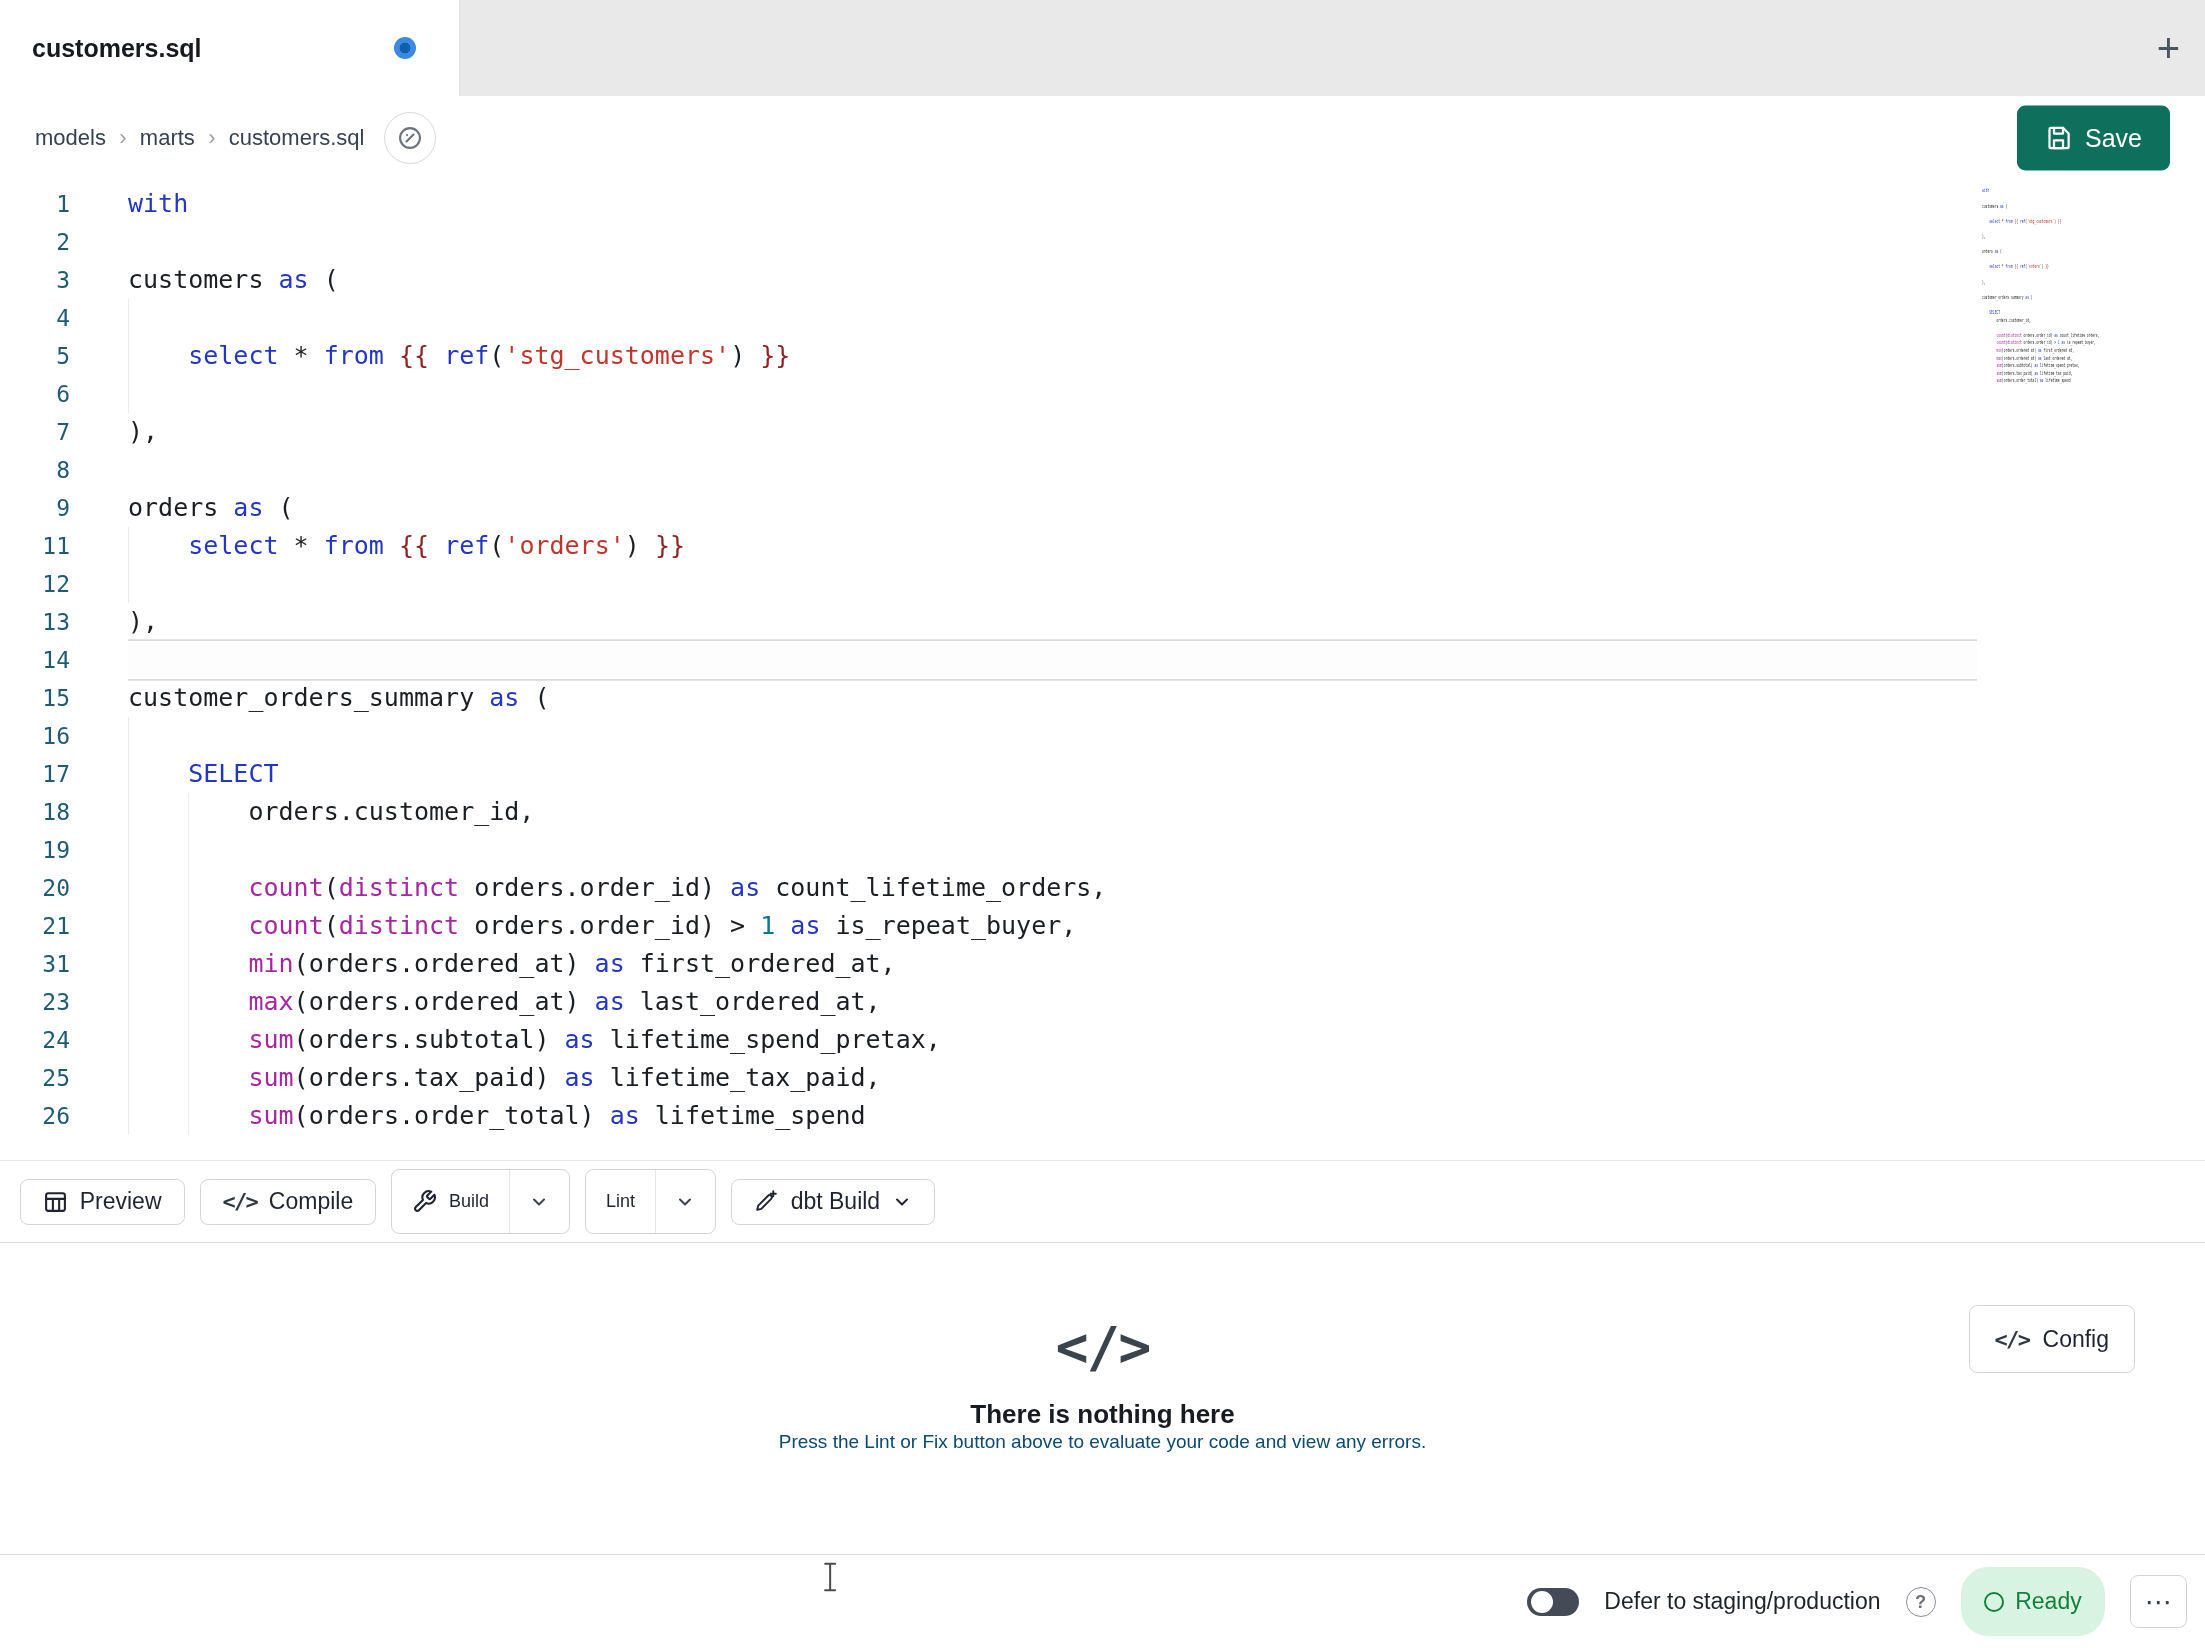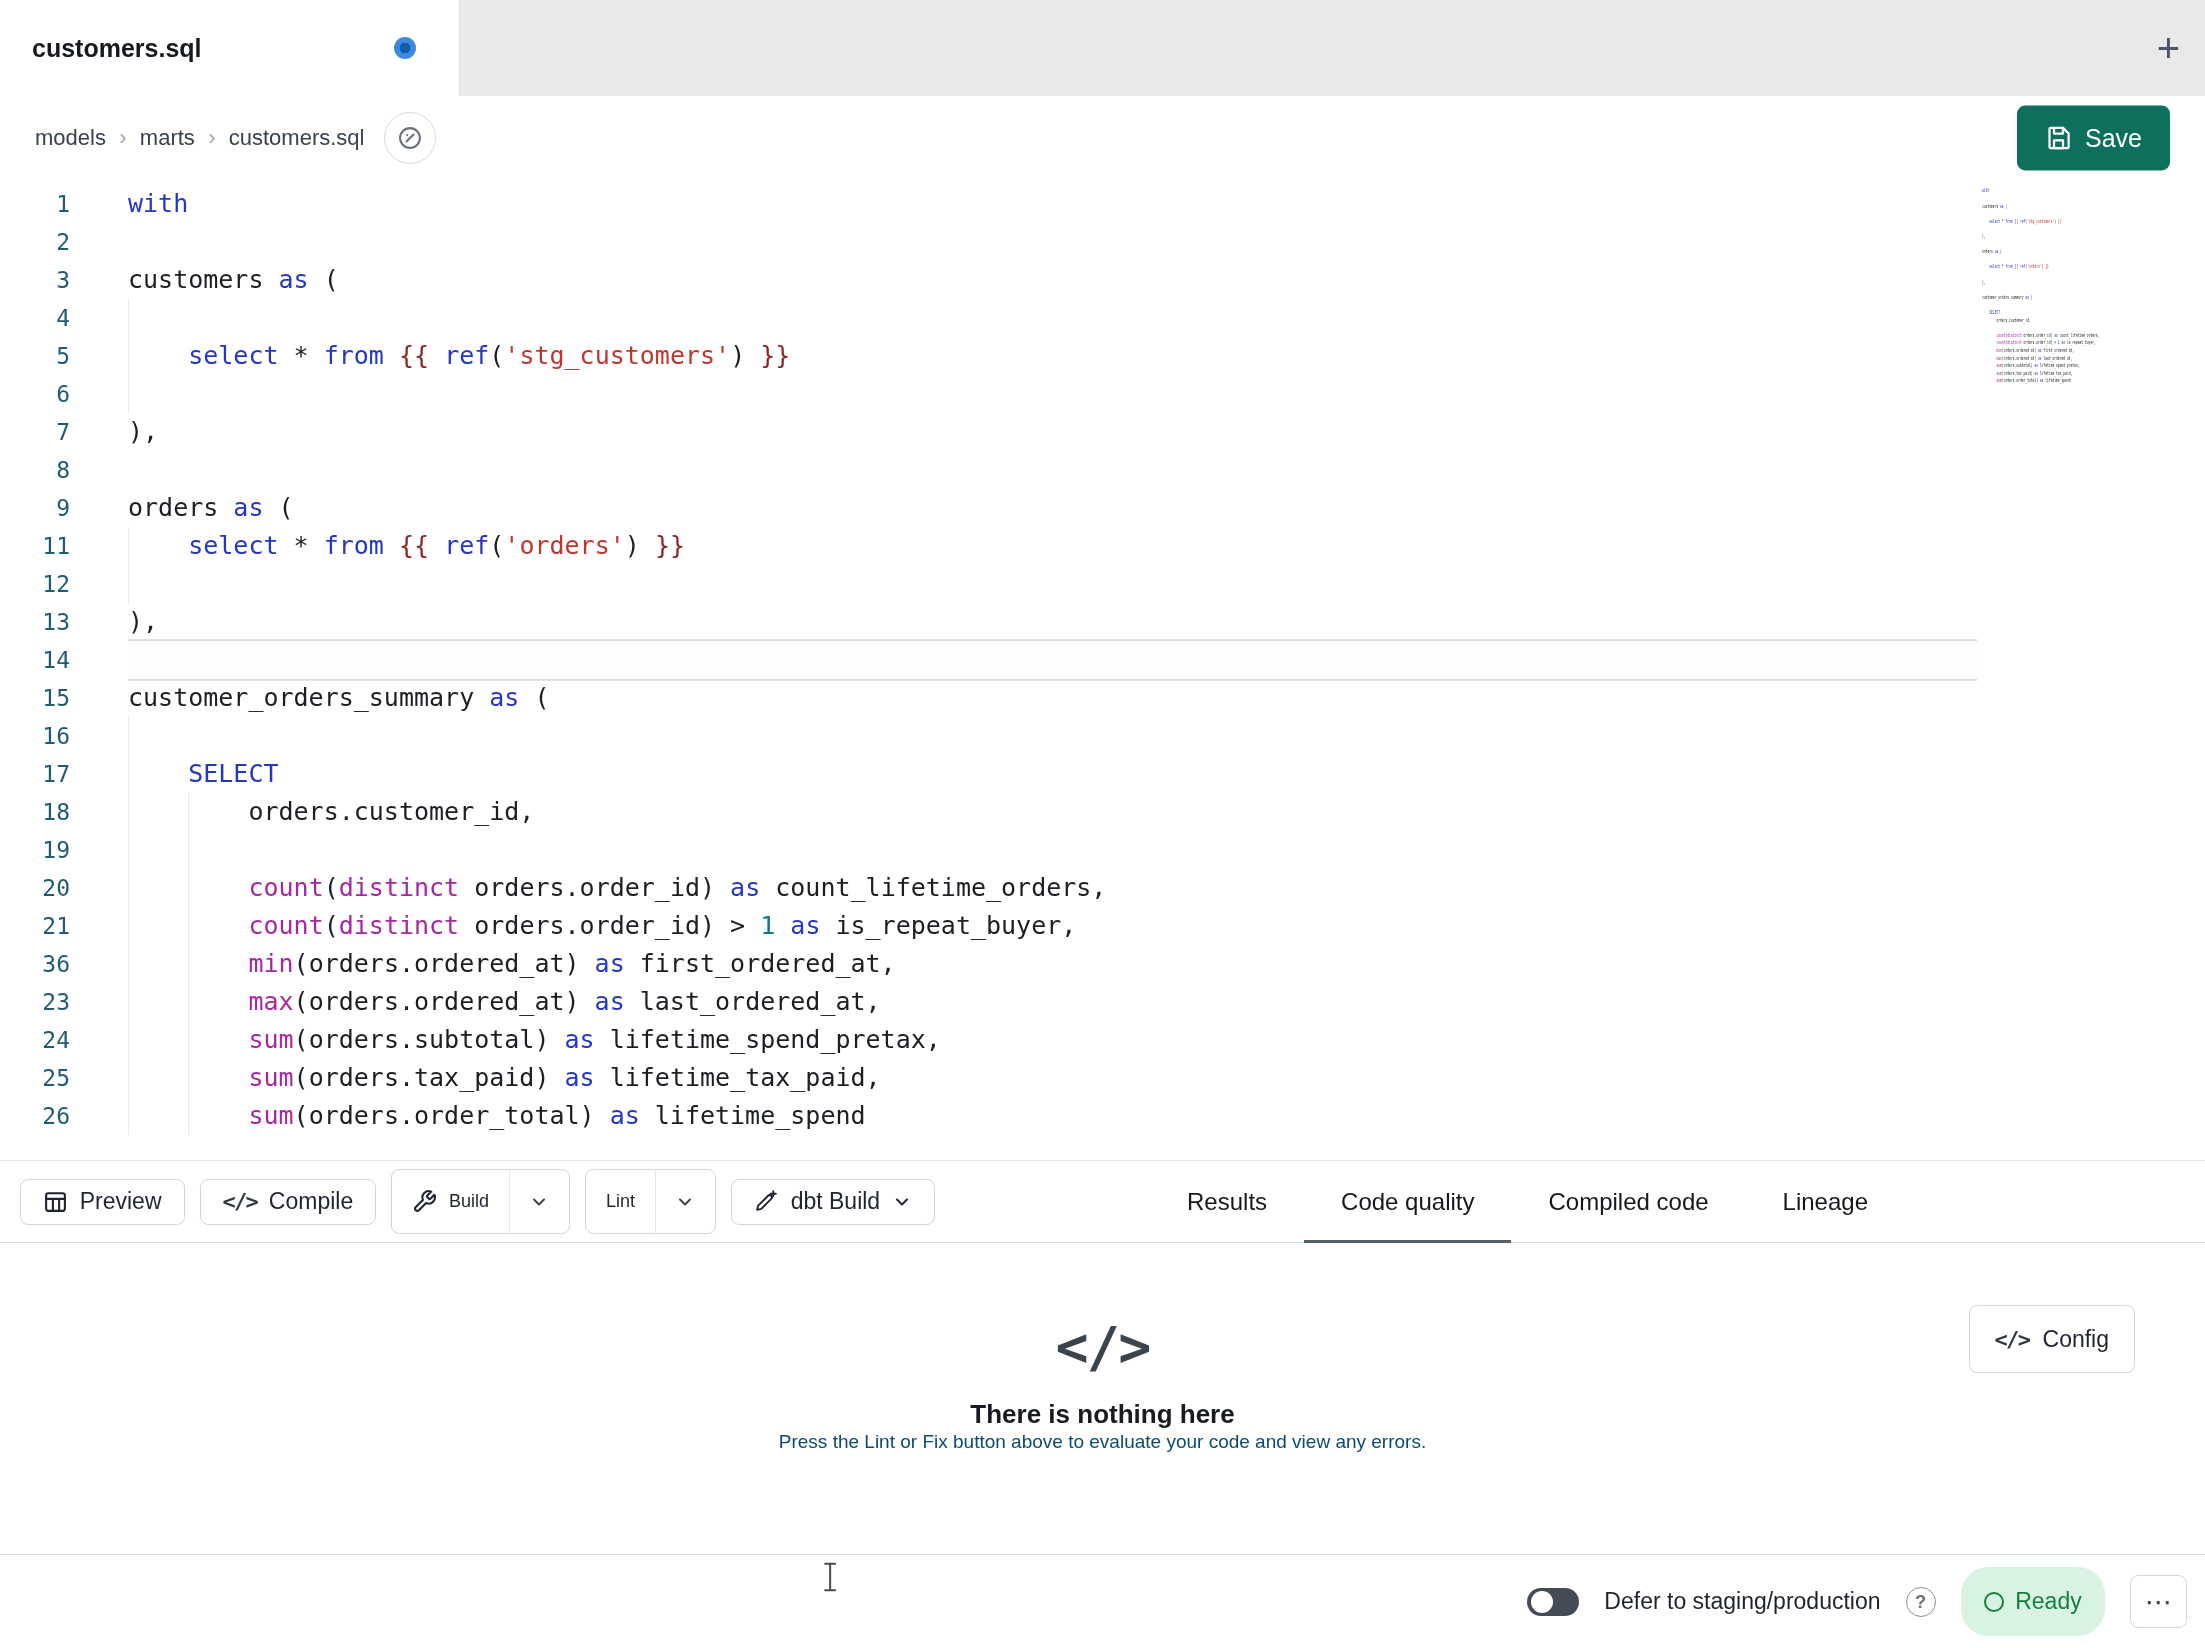--- a/index.html
+++ b/index.html
@@ -180,21 +180,21 @@
         </div>
         <div class="code-line">
           <span class="ln">20</span>
           <span class="lc"><i class="guide" style="left: 0ch;"></i><i class="guide" style="left: 4ch;"></i><span class="tk-pl">        </span><span class="tk-fn">count</span><span class="tk-pl">(</span><span class="tk-fn">distinct</span><span class="tk-pl"> orders.order_id) </span><span class="tk-kw">as</span><span class="tk-pl"> count_lifetime_orders,</span></span>
         </div>
         <div class="code-line">
           <span class="ln">21</span>
           <span class="lc"><i class="guide" style="left: 0ch;"></i><i class="guide" style="left: 4ch;"></i><span class="tk-pl">        </span><span class="tk-fn">count</span><span class="tk-pl">(</span><span class="tk-fn">distinct</span><span class="tk-pl"> orders.order_id) &gt; </span><span class="tk-num">1</span><span class="tk-pl"> </span><span class="tk-kw">as</span><span class="tk-pl"> is_repeat_buyer,</span></span>
         </div>
         <div class="code-line">
-          <span class="ln">36</span>
+          <span class="ln">31</span>
           <span class="lc"><i class="guide" style="left: 0ch;"></i><i class="guide" style="left: 4ch;"></i><span class="tk-pl">        </span><span class="tk-fn">min</span><span class="tk-pl">(orders.ordered_at) </span><span class="tk-kw">as</span><span class="tk-pl"> first_ordered_at,</span></span>
         </div>
         <div class="code-line">
           <span class="ln">23</span>
           <span class="lc"><i class="guide" style="left: 0ch;"></i><i class="guide" style="left: 4ch;"></i><span class="tk-pl">        </span><span class="tk-fn">max</span><span class="tk-pl">(orders.ordered_at) </span><span class="tk-kw">as</span><span class="tk-pl"> last_ordered_at,</span></span>
         </div>
         <div class="code-line">
           <span class="ln">24</span>
           <span class="lc"><i class="guide" style="left: 0ch;"></i><i class="guide" style="left: 4ch;"></i><span class="tk-pl">        </span><span class="tk-fn">sum</span><span class="tk-pl">(orders.subtotal) </span><span class="tk-kw">as</span><span class="tk-pl"> lifetime_spend_pretax,</span></span>
         </div>
@@ -279,34 +279,20 @@
         <svg width="25" height="25" viewBox="0 0 24 24" fill="none" stroke="currentColor" stroke-width="1.8" stroke-linecap="round" stroke-linejoin="round">
             <path d="M13.5 6.5a2 2 0 0 1 3 3L7 19l-4 1 1-4 9.5-9.5z"></path>
             <path d="M18.5 2v5M16 4.5h5"></path>
           </svg>
         <span>dbt Build</span>
         <svg width="20" height="20" viewBox="0 0 24 24" fill="none" stroke="currentColor" stroke-width="2.4" stroke-linecap="round" stroke-linejoin="round">
             <path d="M6 9l6 6 6-6"></path>
           </svg>
       </button>
     </div>
-    <div class="result-tabs">
-        <div class="rtab">
-          <span>Results</span>
-        </div>
-        <div class="rtab active">
-          <span>Code quality</span>
-        </div>
-        <div class="rtab">
-          <span>Compiled code</span>
-        </div>
-        <div class="rtab">
-          <span>Lineage</span>
-        </div>
-      </div>
   </div>
 
   <div class="results-panel">
     <button class="config-btn">
       <span class="code-glyph">&lt;/&gt;</span>
       <span>Config</span>
     </button>
     <div class="empty-icon">&lt;/&gt;</div>
     <div class="empty-title">There is nothing here</div>
     <div class="empty-sub">Press the Lint or Fix button above to evaluate your code and view any errors.</div>

